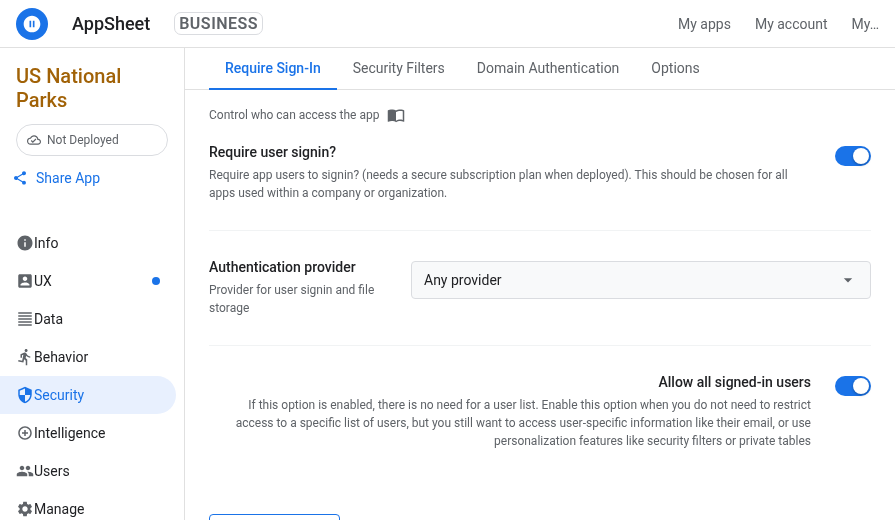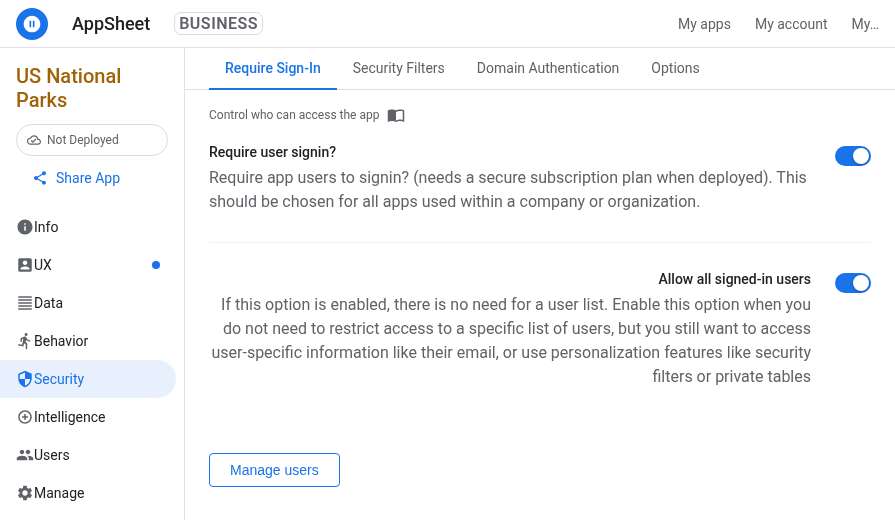--- a/index.html
+++ b/index.html
@@ -91,22 +91,22 @@
       border-radius: 16px;
       font-size: 12px;
       color: #5f6368;
       cursor: pointer;
     }
     .status-badge svg { width: 14px; height: 14px; }
     .share-app {
       display: flex;
       align-items: center;
       gap: 8px;
-      padding: 6px 32px;
-      margin-bottom: 4px;
+      padding: 6px 12px;
+      margin-bottom: 20px;
       color: #1a73e8;
       font-size: 14px;
       cursor: pointer;
     }
     .share-app svg { width: 16px; height: 16px; }
     .sidebar-divider {
       height: 1px;
       background: #e0e0e0;
       margin: 4px 0 8px;
     }
@@ -192,21 +192,21 @@
     }
     .setting-row:last-of-type { border-bottom: none; text-align: right; }
     .setting-text { flex: 1; padding-right: 24px; }
     .setting-title {
       font-size: 14px;
       font-weight: 500;
       color: #202124;
       margin-bottom: 6px;
     }
     .setting-desc {
-      font-size: 16px;
+      font-size: 12px;
       color: #5f6368;
       line-height: 1.5;
     }
 
     
     .toggle {
       position: relative;
       width: 36px;
       height: 20px;
       flex-shrink: 0;
@@ -398,20 +398,32 @@
           <div class="setting-desc">Require app users to signin? (needs a secure subscription plan when deployed). This should be chosen for all apps used within a company or organization.</div>
         </div>
         <div class="toggle">
           <div class="toggle-track">
             <div class="toggle-thumb"></div>
           </div>
         </div>
       </div>
 
       
+      <div class="auth-provider-section">
+        <div class="auth-text">
+          <div class="setting-title">Authentication provider</div>
+          <div class="setting-desc">Provider for user signin and file storage</div>
+        </div>
+        <div class="dropdown">
+          <span>Any provider</span>
+          <svg viewBox="0 0 24 24" fill="#5f6368" width="20" height="20">
+              <path d="M7 10l5 5 5-5z"></path>
+            </svg>
+        </div>
+      </div>
 
       
       <div class="setting-row">
         <div class="setting-text">
           <div class="setting-title">Allow all signed-in users</div>
           <div class="setting-desc">If this option is enabled, there is no need for a user list. Enable this option when you do not need to restrict access to a specific list of users, but you still want to access user-specific information like their email, or use personalization features like security filters or private tables</div>
         </div>
         <div class="toggle">
           <div class="toggle-track">
             <div class="toggle-thumb"></div>

